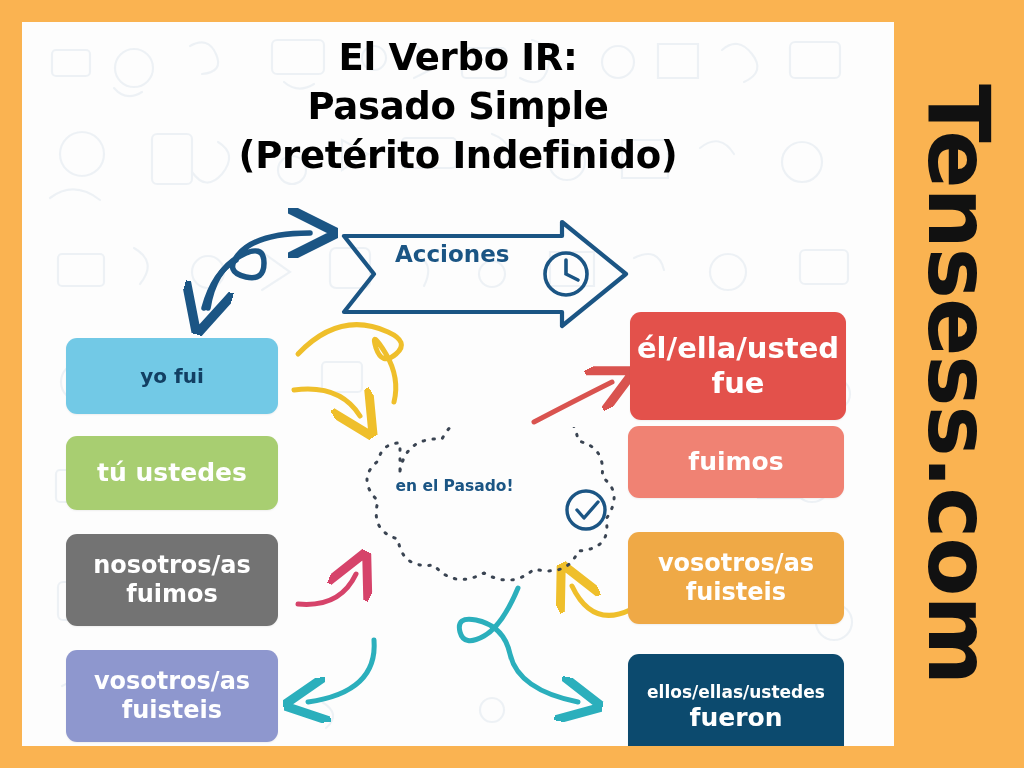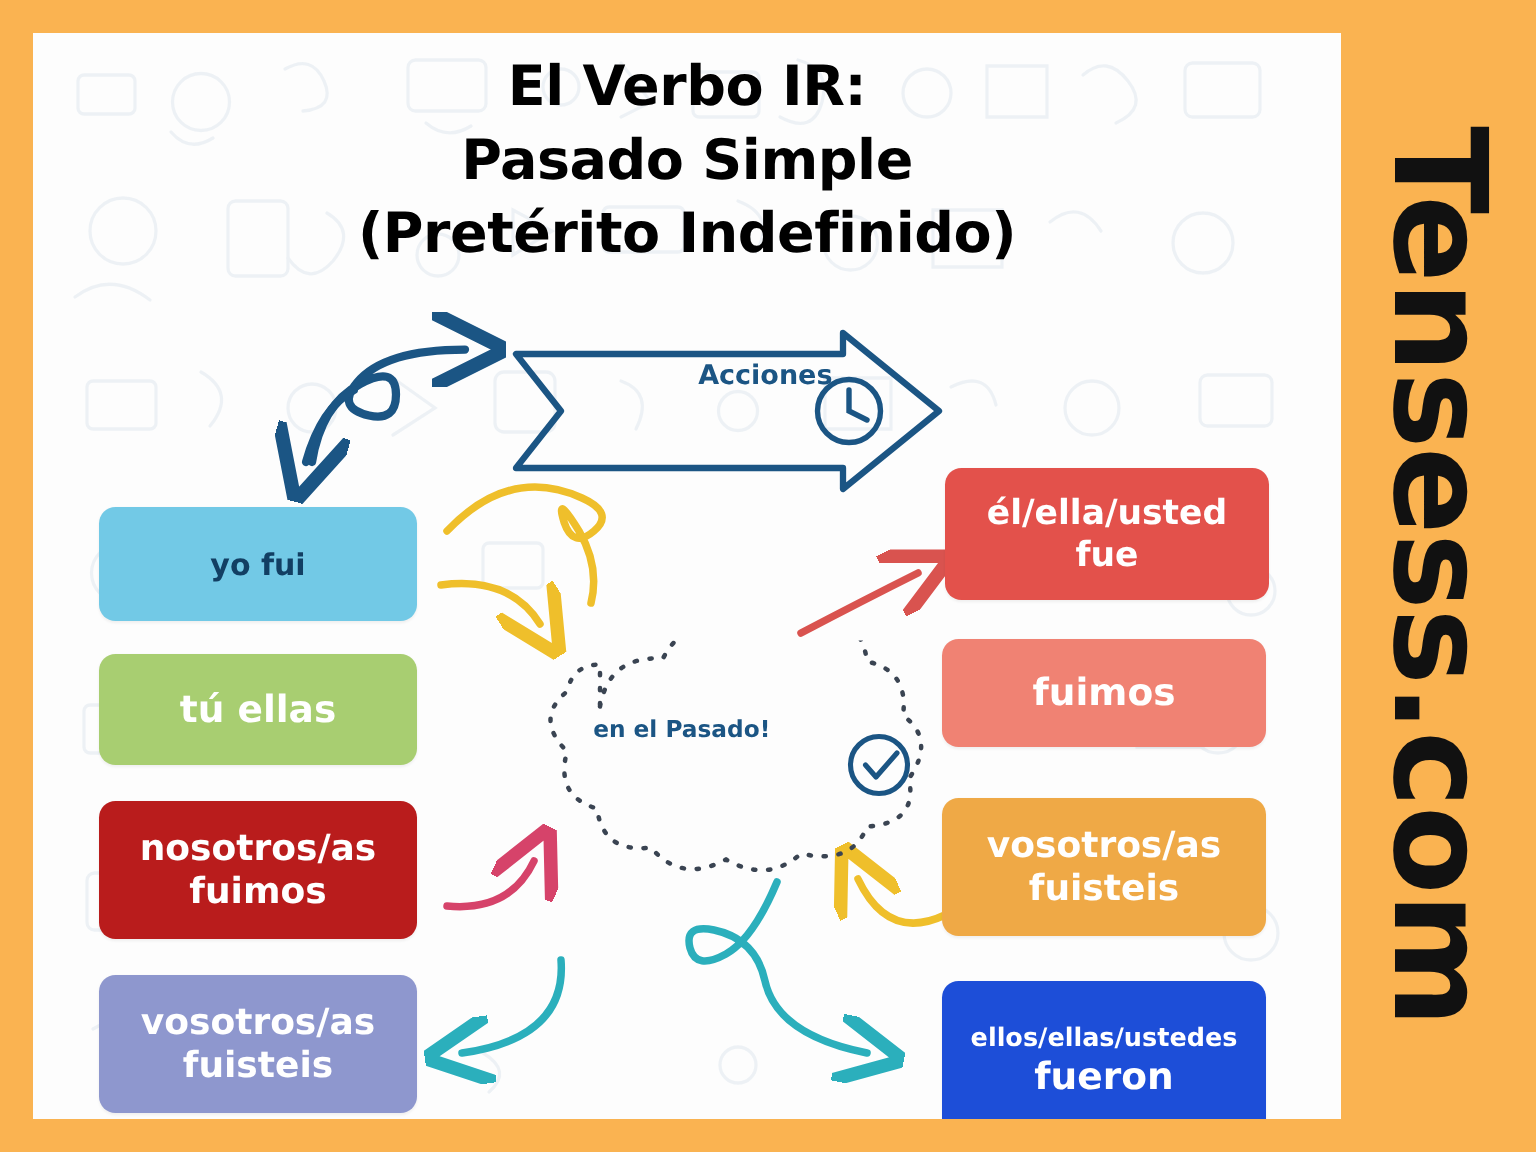--- a/index.html
+++ b/index.html
@@ -85,24 +85,24 @@
     left: 318px;
     top: 196px;
     width: 290px;
     height: 112px;
   }
   #banner .banner-text {
     position: absolute;
     left: 55px;
     top: 22px;
     width: 160px;
-    text-align: right;
+    text-align: left;
     color: #1B5584;
     font-weight: bold;
-    font-size: 18px;
+    font-size: 23px;
     line-height: 1.25;
     font-family: "DejaVu Sans", sans-serif;
   }
   #banner .banner-text span { display: block; }
 
   
   #cloud {
     position: absolute;
     left: 310px;
     top: 405px;
@@ -310,59 +310,59 @@
     </div>
 
     <div class="cbox" id="lbox0" style="left: 44px; top: 316px; width: 212px; height: 76px; background: rgb(114, 201, 230); color: rgb(18, 63, 99); font-size: 20px;">
       <div>
         <span class="line">yo fui</span>
       </div>
     </div>
 
     <div class="cbox" id="lbox1" style="left: 44px; top: 414px; width: 212px; height: 74px; background: rgb(168, 206, 113); color: rgb(255, 255, 255); font-size: 25px;">
       <div>
-        <span class="line">tú ellas</span>
-      </div>
-    </div>
-
-    <div class="cbox" id="lbox2" style="left: 44px; top: 512px; width: 212px; height: 92px; background: #b91c1c; color: rgb(255, 255, 255); font-size: 24px;">
+        <span class="line">tú ustedes</span>
+      </div>
+    </div>
+
+    <div class="cbox" id="lbox2" style="left: 44px; top: 512px; width: 212px; height: 92px; background: #737373; color: rgb(255, 255, 255); font-size: 24px;">
       <div>
         <span class="line">nosotros/as</span>
         <span class="line">fuimos</span>
       </div>
     </div>
 
     <div class="cbox" id="lbox3" style="left: 44px; top: 628px; width: 212px; height: 92px; background: rgb(142, 151, 206); color: rgb(255, 255, 255); font-size: 24px;">
       <div>
         <span class="line">vosotros/as</span>
         <span class="line">fuisteis</span>
       </div>
     </div>
 
-    <div class="cbox" id="rbox0" style="left: 608px; top: 290px; width: 216px; height: 88px; background: rgb(227, 81, 75); color: rgb(255, 255, 255); font-size: 23px;">
+    <div class="cbox" id="rbox0" style="left: 608px; top: 290px; width: 216px; height: 108px; background: rgb(227, 81, 75); color: rgb(255, 255, 255); font-size: 29px;">
       <div>
         <span class="line">él/ella/usted</span>
         <span class="line">fue</span>
       </div>
     </div>
 
     <div class="cbox" id="rbox1" style="left: 606px; top: 404px; width: 216px; height: 72px; background: rgb(240, 130, 115); color: rgb(255, 255, 255); font-size: 25px;">
       <div>
         <span class="line">fuimos</span>
       </div>
     </div>
 
     <div class="cbox" id="rbox2" style="left: 606px; top: 510px; width: 216px; height: 92px; background: rgb(239, 169, 70); color: rgb(255, 255, 255); font-size: 24px;">
       <div>
         <span class="line">vosotros/as</span>
         <span class="line">fuisteis</span>
       </div>
     </div>
 
-    <div class="cbox" id="rbox3" style="left: 606px; top: 632px; width: 216px; height: 108px; background: #1d4ed8; color: rgb(255, 255, 255); font-size: 17px;">
+    <div class="cbox" id="rbox3" style="left: 606px; top: 632px; width: 216px; height: 108px; background: #0c4a6e; color: rgb(255, 255, 255); font-size: 17px;">
       <div>
         <span class="line" id="rbox3l1">ellos/ellas/ustedes</span>
         <span class="line" id="rbox3l2" style="font-size: 25px;">fueron</span>
       </div>
     </div>
 
   </div>
 
   <div id="watermark">
     <div class="wm-text">Tensess.com</div>

